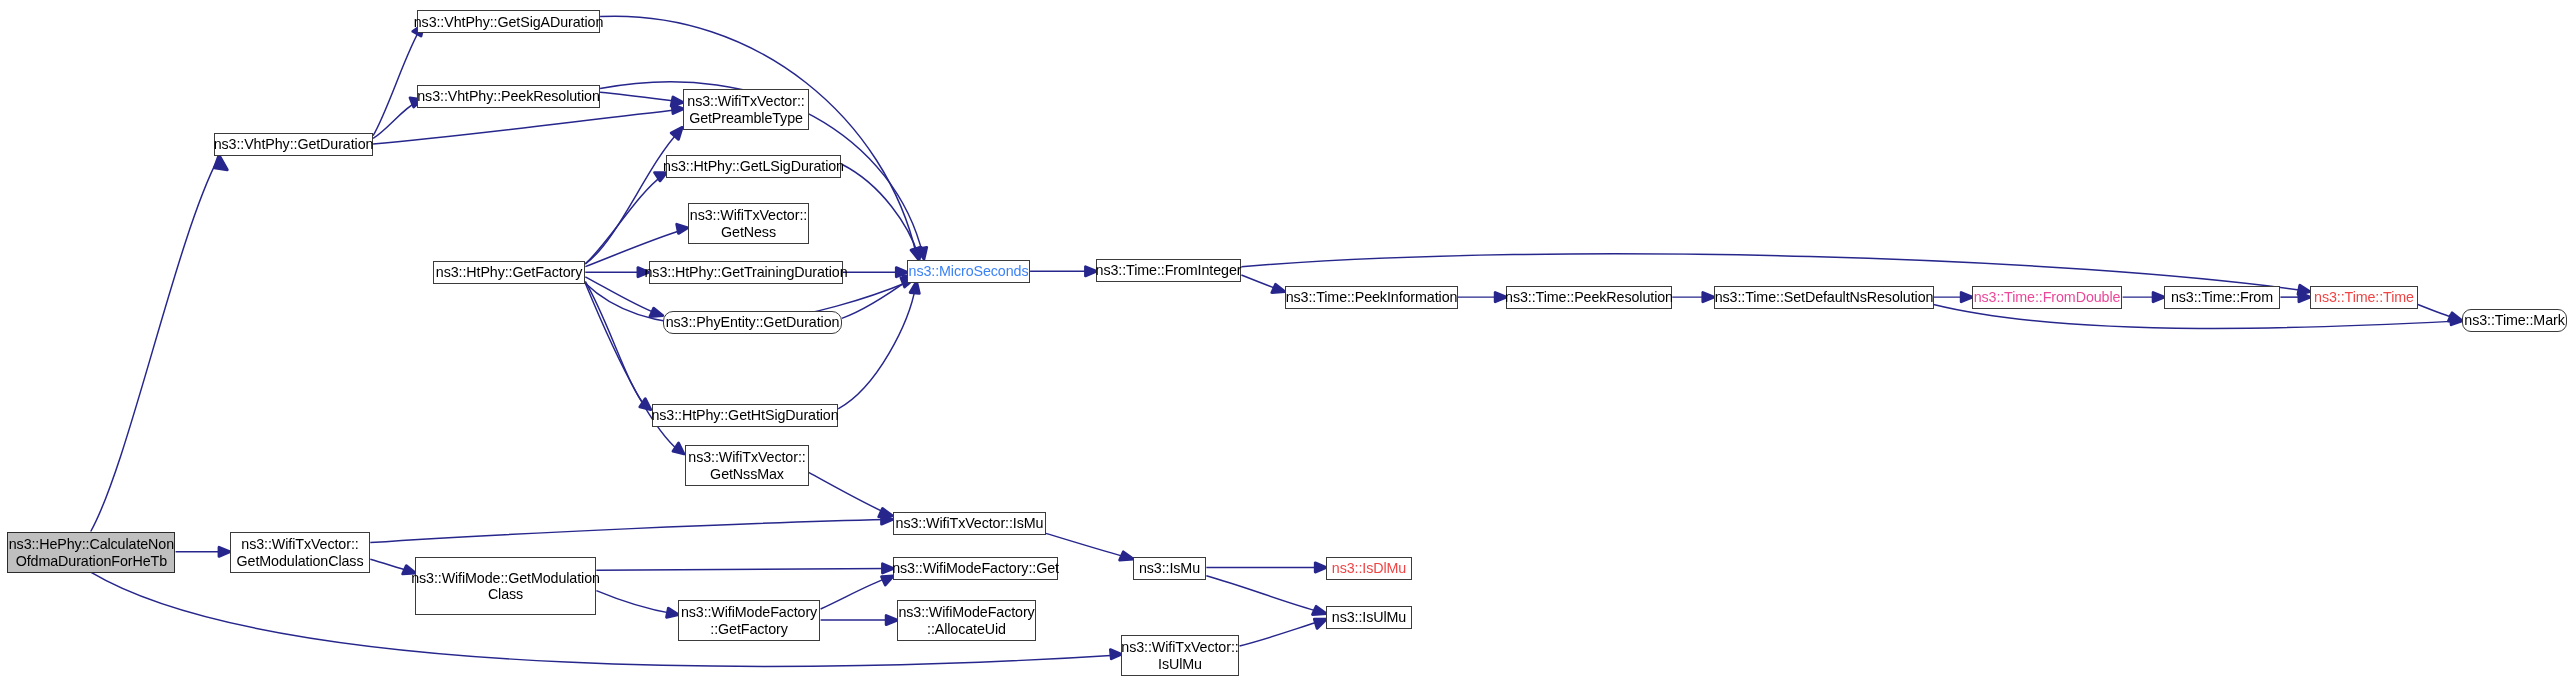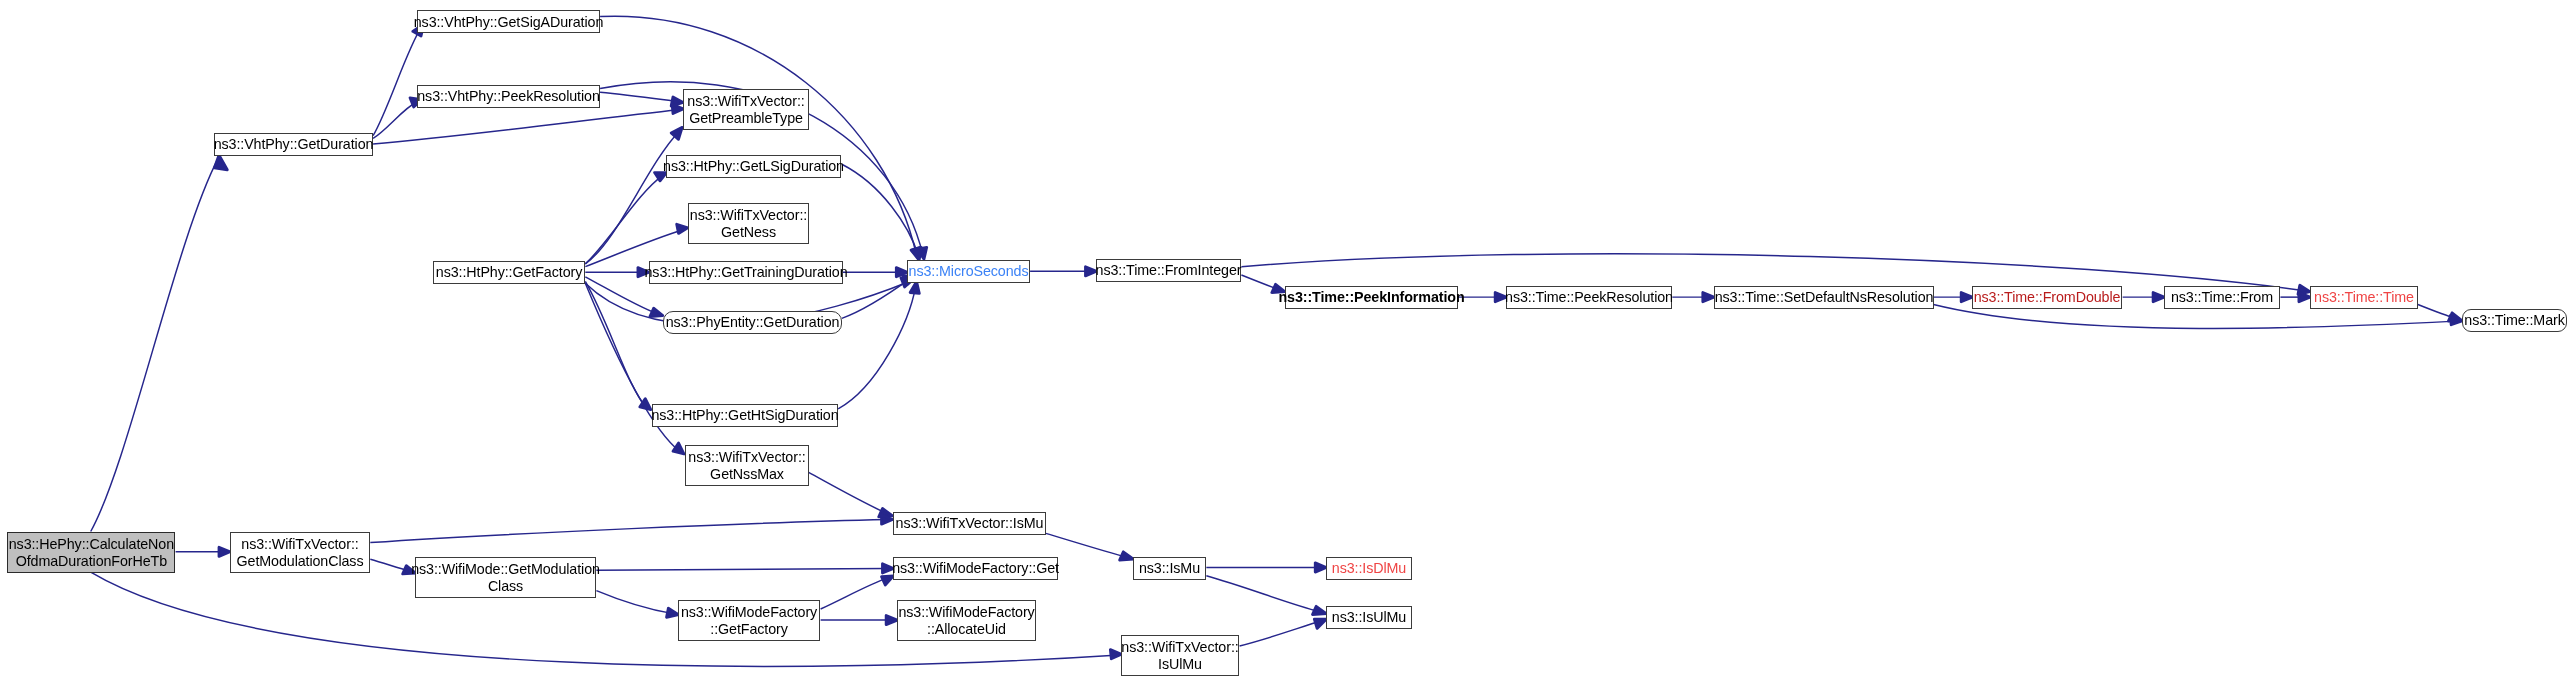--- a/index.html
+++ b/index.html
@@ -142,30 +142,30 @@
     <div class="node" style="left: 666px; top: 155px; width: 175px; height: 23px; border-color: rgb(59, 59, 59); background: rgb(255, 255, 255); color: rgb(0, 0, 0);"><span>ns3::HtPhy::GetLSigDuration</span></div>
     <div class="node" style="left: 688px; top: 203px; width: 121px; height: 41px; border-color: rgb(59, 59, 59); background: rgb(255, 255, 255); color: rgb(0, 0, 0);"><span>ns3::WifiTxVector::
 GetNess</span></div>
     <div class="node" style="left: 649px; top: 261px; width: 194px; height: 23px; border-color: rgb(59, 59, 59); background: rgb(255, 255, 255); color: rgb(0, 0, 0);"><span>ns3::HtPhy::GetTrainingDuration</span></div>
     <div class="node" style="left: 663px; top: 311px; width: 179px; height: 23px; border-color: rgb(59, 59, 59); background: rgb(255, 255, 255); color: rgb(0, 0, 0); border-radius: 10px;"><span>ns3::PhyEntity::GetDuration</span></div>
     <div class="node" style="left: 652px; top: 404px; width: 186px; height: 23px; border-color: rgb(59, 59, 59); background: rgb(255, 255, 255); color: rgb(0, 0, 0);"><span>ns3::HtPhy::GetHtSigDuration</span></div>
     <div class="node" style="left: 685px; top: 445px; width: 124px; height: 41px; border-color: rgb(59, 59, 59); background: rgb(255, 255, 255); color: rgb(0, 0, 0);"><span>ns3::WifiTxVector::
 GetNssMax</span></div>
     <div class="node" style="left: 907px; top: 260px; width: 123px; height: 23px; border-color: rgb(59, 59, 59); background: rgb(255, 255, 255); color: #3b82f6;"><span>ns3::MicroSeconds</span></div>
     <div class="node" style="left: 1096px; top: 259px; width: 145px; height: 23px; border-color: rgb(59, 59, 59); background: rgb(255, 255, 255); color: rgb(0, 0, 0);"><span>ns3::Time::FromInteger</span></div>
-    <div class="node" style="left: 1285px; top: 286px; width: 173px; height: 23px; border-color: rgb(59, 59, 59); background: rgb(255, 255, 255); color: rgb(0, 0, 0); font-weight: bold;"><span>ns3::Time::PeekInformation</span></div>
+    <div class="node" style="left: 1285px; top: 286px; width: 173px; height: 23px; border-color: rgb(59, 59, 59); background: rgb(255, 255, 255); color: rgb(0, 0, 0);"><span>ns3::Time::PeekInformation</span></div>
     <div class="node" style="left: 1506px; top: 286px; width: 166px; height: 23px; border-color: rgb(59, 59, 59); background: rgb(255, 255, 255); color: rgb(0, 0, 0);"><span>ns3::Time::PeekResolution</span></div>
     <div class="node" style="left: 1714px; top: 286px; width: 220px; height: 23px; border-color: rgb(59, 59, 59); background: rgb(255, 255, 255); color: rgb(0, 0, 0);"><span>ns3::Time::SetDefaultNsResolution</span></div>
-    <div class="node" style="left: 1972px; top: 286px; width: 150px; height: 23px; border-color: rgb(59, 59, 59); background: rgb(255, 255, 255); color: #b91c1c;"><span>ns3::Time::FromDouble</span></div>
+    <div class="node" style="left: 1972px; top: 286px; width: 150px; height: 23px; border-color: rgb(59, 59, 59); background: rgb(255, 255, 255); color: #ec4899;"><span>ns3::Time::FromDouble</span></div>
     <div class="node" style="left: 2164px; top: 286px; width: 116px; height: 23px; border-color: rgb(59, 59, 59); background: rgb(255, 255, 255); color: rgb(0, 0, 0);"><span>ns3::Time::From</span></div>
     <div class="node" style="left: 2310px; top: 286px; width: 108px; height: 23px; border-color: rgb(59, 59, 59); background: rgb(255, 255, 255); color: #ef4444;"><span>ns3::Time::Time</span></div>
     <div class="node" style="left: 2462px; top: 309px; width: 105px; height: 23px; border-color: rgb(59, 59, 59); background: rgb(255, 255, 255); color: rgb(0, 0, 0); border-radius: 9px;"><span>ns3::Time::Mark</span></div>
     <div class="node" style="left: 230px; top: 532px; width: 140px; height: 41px; border-color: rgb(59, 59, 59); background: rgb(255, 255, 255); color: rgb(0, 0, 0);"><span>ns3::WifiTxVector::
 GetModulationClass</span></div>
-    <div class="node" style="left: 415px; top: 557px; width: 181px; height: 41px; border-color: rgb(59, 59, 59); background: rgb(255, 255, 255); color: rgb(0, 0, 0);"><span>ns3::WifiMode::GetModulation
+    <div class="node" style="left: 415px; top: 557px; width: 181px; height: 58px; border-color: rgb(59, 59, 59); background: rgb(255, 255, 255); color: rgb(0, 0, 0);"><span>ns3::WifiMode::GetModulation
 Class</span></div>
     <div class="node" style="left: 893px; top: 557px; width: 165px; height: 23px; border-color: rgb(59, 59, 59); background: rgb(255, 255, 255); color: rgb(0, 0, 0);"><span>ns3::WifiModeFactory::Get</span></div>
     <div class="node" style="left: 678px; top: 600px; width: 142px; height: 41px; border-color: rgb(59, 59, 59); background: rgb(255, 255, 255); color: rgb(0, 0, 0);"><span>ns3::WifiModeFactory
 ::GetFactory</span></div>
     <div class="node" style="left: 897px; top: 600px; width: 139px; height: 41px; border-color: rgb(59, 59, 59); background: rgb(255, 255, 255); color: rgb(0, 0, 0);"><span>ns3::WifiModeFactory
 ::AllocateUid</span></div>
     <div class="node" style="left: 893px; top: 512px; width: 153px; height: 23px; border-color: rgb(59, 59, 59); background: rgb(255, 255, 255); color: rgb(0, 0, 0);"><span>ns3::WifiTxVector::IsMu</span></div>
     <div class="node" style="left: 1133px; top: 557px; width: 73px; height: 23px; border-color: rgb(59, 59, 59); background: rgb(255, 255, 255); color: rgb(0, 0, 0);"><span>ns3::IsMu</span></div>
     <div class="node" style="left: 1326px; top: 557px; width: 86px; height: 23px; border-color: rgb(59, 59, 59); background: rgb(255, 255, 255); color: #ef4444;"><span>ns3::IsDlMu</span></div>
     <div class="node" style="left: 1326px; top: 606px; width: 86px; height: 23px; border-color: rgb(59, 59, 59); background: rgb(255, 255, 255); color: rgb(0, 0, 0);"><span>ns3::IsUlMu</span></div>

